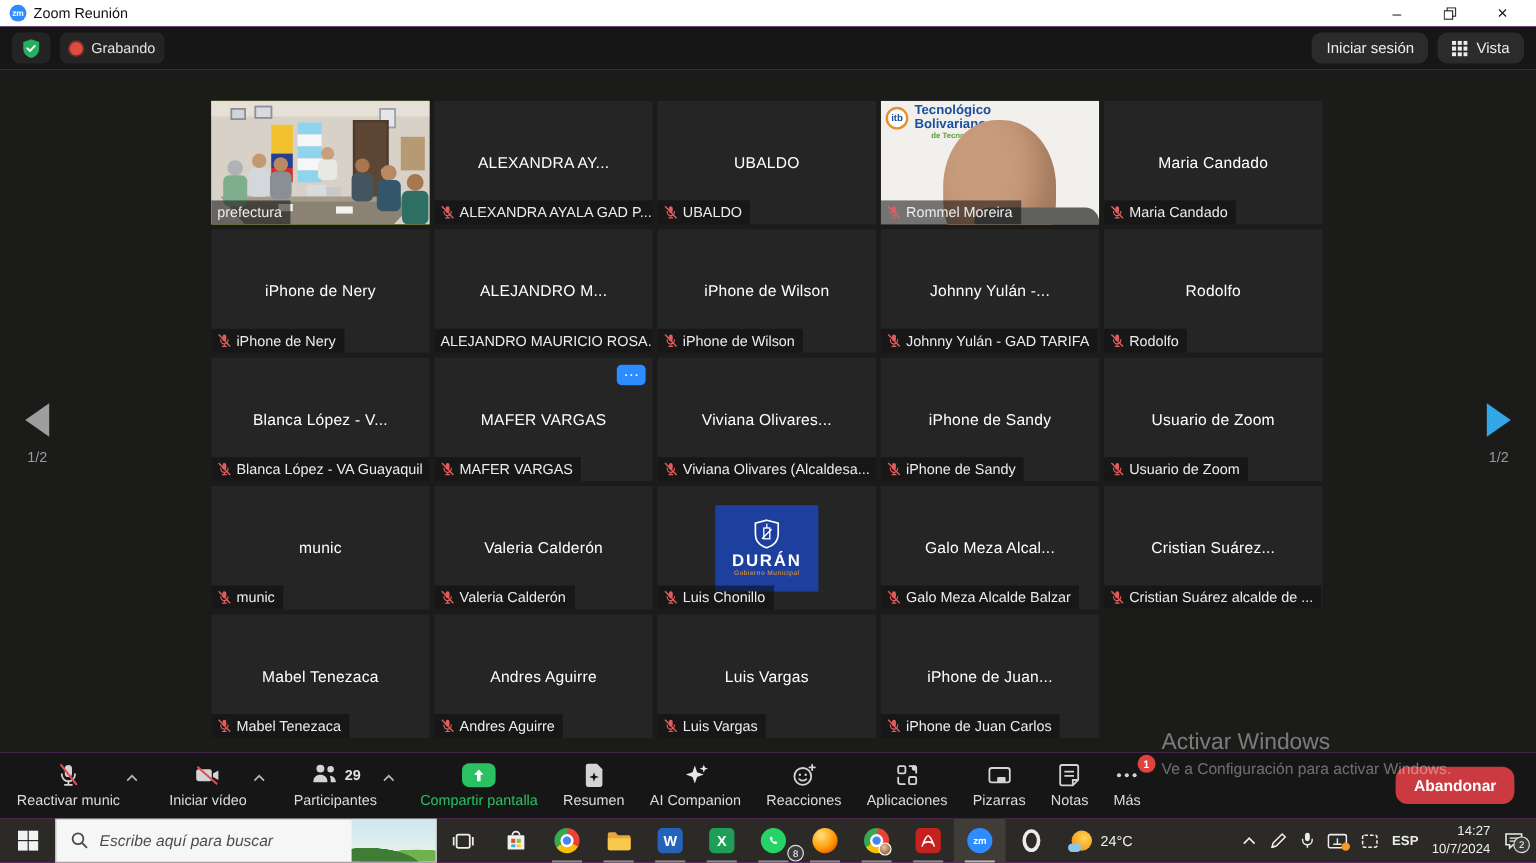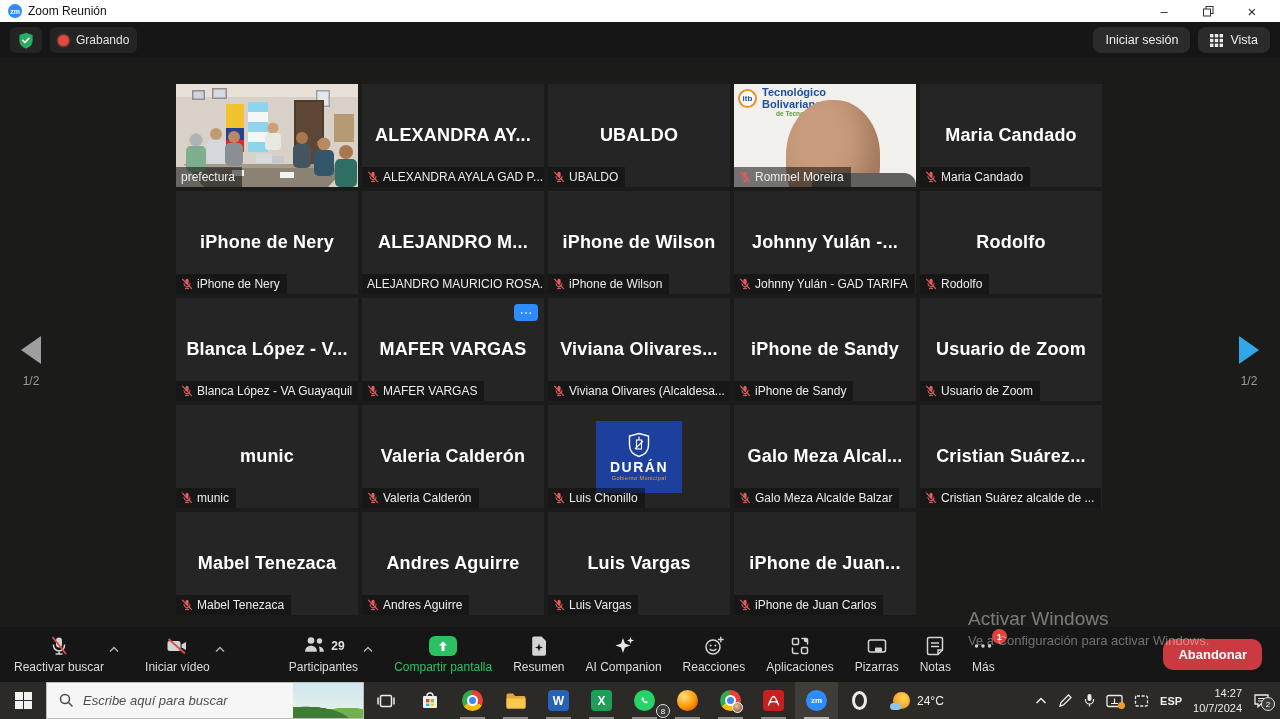--- a/index.html
+++ b/index.html
@@ -24,21 +24,21 @@
   .rec-text { color:#e3e3e3; font-size:12px; }
   .mh-right { display:flex; align-items:center; gap:8px; }
   .hdr-btn { height:26px; background:#2b2b2b; border-radius:8px; color:#ececec; font-size:12.5px; display:flex; align-items:center; gap:6px; padding:0 12px; cursor:default; }
 
   
   .stage { position:relative; height:569px; background:#1b1b1a; }
   .grid { position:absolute; left:176px; top:26px; display:grid; grid-template-columns:repeat(5,182px); grid-auto-rows:103px; gap:4px; }
   .tile { position:relative; background:#252525; overflow:hidden; }
   .tile.active { outline:3px solid #c3d94f; outline-offset:-3px; }
   .tile-video { position:absolute; inset:0; }
-  .tile-name { position:absolute; inset:0; display:flex; align-items:center; justify-content:center; color:#fff; font-weight:bold; font-size:18px; letter-spacing:.2px; text-align:center; padding:0 8px; }
+  .tile-name { position:absolute; inset:0; display:flex; align-items:center; justify-content:center; color:#fff; font-weight:normal; font-size:13px; letter-spacing:.2px; text-align:center; padding:0 8px; }
   .tile-label { position:absolute; left:0; bottom:0; max-width:100%; display:flex; align-items:center; gap:4px; background:rgba(12,12,12,.55); padding:3px 7px 3px 5px; color:#ececec; font-size:12px; white-space:nowrap; z-index:3; }
   .tile-label svg { flex:0 0 auto; }
   .tile-more { position:absolute; top:6px; right:6px; width:24px; height:17px; background:#2d8cff; border-radius:4px; color:#fff; font-size:13px; line-height:1; display:flex; align-items:center; justify-content:center; z-index:4; cursor:default; }
 
   
   .duran-wrap { position:absolute; inset:0; display:flex; align-items:center; justify-content:center; }
   .duran-box { width:86px; height:72px; background:#1d3f9e; display:flex; flex-direction:column; align-items:center; justify-content:center; }
   .duran-title { color:#fff; font-weight:bold; font-size:14px; letter-spacing:1.5px; margin-top:1px; }
   .duran-sub { color:#e9a23b; font-size:5.5px; letter-spacing:.4px; }
 
@@ -63,21 +63,21 @@
   .watermark { position:absolute; left:968px; top:608px; z-index:60; pointer-events:none; color:rgba(255,255,255,.42); }
   .wm1 { font-size:19px; }
   .wm2 { font-size:13px; margin-top:3px; color:rgba(255,255,255,.38); }
 
   
   .toolbar { position:relative; height:55px; background:#161616; display:flex; align-items:center; padding:0 10px 0 14px; z-index:10; }
   .tb-cluster { display:flex; align-items:flex-start; }
   .tb-btn { display:flex; flex-direction:column; align-items:center; gap:3px; color:#dcdcdc; font-size:12px; white-space:nowrap; cursor:default; position:relative; }
   .tb-icon { height:22px; display:flex; align-items:center; justify-content:center; }
   .tb-caret { margin:4px 0 0 5px; cursor:default; }
-  .tb-center { display:flex; align-items:center; gap:21px; margin-left:64px; }
+  .tb-center { display:flex; align-items:center; gap:21px; margin-left:24px; }
   .tb-count { color:#e0e0e0; font-size:12px; margin-left:4px; font-weight:bold; }
   .share-box { width:28px; height:20px; background:#2bc163; border-radius:6px; display:flex; align-items:center; justify-content:center; }
   .tb-btn.green { color:#2bc163; }
   .tb-badge { position:absolute; top:-6px; right:-12px; min-width:15px; height:15px; border-radius:50%; background:#e0433d; color:#fff; font-size:9px; display:flex; align-items:center; justify-content:center; font-weight:bold; }
   .leave-btn { margin-left:auto; margin-right:8px; background:#cb3a40; color:#fff; font-weight:bold; font-size:13px; padding:8px 15px; border-radius:10px; cursor:default; }
 
   
   .taskbar { height:37px; background:#2c2a26; display:flex; align-items:stretch; }
   .tbar-start { width:46px; display:flex; align-items:center; justify-content:center; cursor:default; }
   .tbar-search { width:318px; background:#f6f6f6; border:1px solid #bbb; display:flex; align-items:center; gap:9px; padding:0 0 0 12px; position:relative; cursor:default;font-style:italic; }
@@ -635,21 +635,21 @@
       <div class="tb-btn">
         <span class="tb-icon">
           <svg width="22" height="22" viewBox="0 0 22 22">
               <rect x="8" y="2.5" width="6" height="10" rx="3" fill="#d4d4d4"></rect>
               <path d="M5.5 9.5v1a5.5 5.5 0 0 0 11 0v-1" fill="none" stroke="#d4d4d4" stroke-width="1.5"></path>
               <line x1="11" y1="16.5" x2="11" y2="19" stroke="#d4d4d4" stroke-width="1.5"></line>
               <line x1="7.5" y1="19" x2="14.5" y2="19" stroke="#d4d4d4" stroke-width="1.5"></line>
               <line x1="4.5" y1="2" x2="18" y2="19" stroke="#e04f4f" stroke-width="1.8"></line>
             </svg>
         </span>
-        <span>Reactivar buscar</span>
+        <span>Reactivar munic</span>
       </div>
       <span class="tb-caret"><svg width="10" height="7">
             <polyline points="1,5.5 5,1.5 9,5.5" fill="none" stroke="#b5b5b5" stroke-width="1.4"></polyline>
           </svg></span>
       <div class="tb-btn" style="margin-left:26px">
         <span class="tb-icon">
           <svg width="24" height="22" viewBox="0 0 24 22">
               <rect x="2.5" y="6" width="13" height="10" rx="2" fill="#d4d4d4"></rect>
               <path d="M16.5 9.5 21 7v8l-4.5-2.5z" fill="#d4d4d4"></path>
               <line x1="3.5" y1="4" x2="20" y2="18.5" stroke="#e04f4f" stroke-width="1.8"></line>

